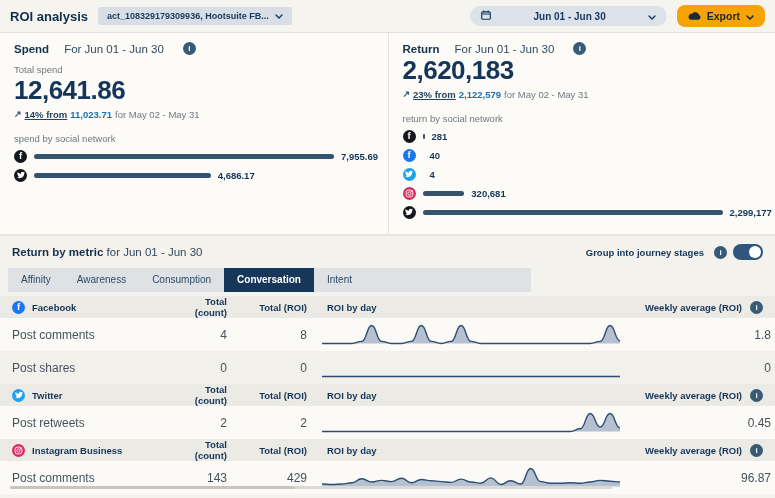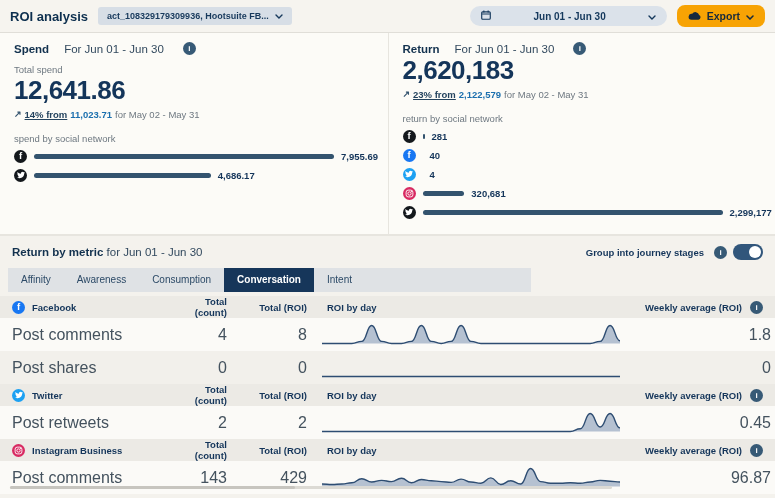--- a/index.html
+++ b/index.html
@@ -64,21 +64,21 @@
   .tab { padding:0 13px; line-height:24px; font-size:10px; color:#2c4a67; cursor:pointer; white-space:nowrap; }
   .tab.active { background:#16365a; color:#fff; font-weight:bold; }
   
   .grid { display:grid; grid-template-columns:160px 55px 80px 1fr 150px;
     align-items:center; padding:0 12px; }
   .sec-head { background:#eceae5; height:22px; font-size:9.5px; font-weight:bold; color:#14355a; }
   .sec-name { display:flex; align-items:center; gap:7px; }
   .cell-r { text-align:right; }
   .day-label { padding-left:20px; }
   .weekly-h { display:flex; justify-content:flex-end; align-items:center; gap:4px; }
-  .row { height:33px; font-size:16px; color:#44525e; background:#fbfaf7; }
+  .row { height:33px; font-size:12px; color:#44525e; background:#fbfaf7; }
   .row.alt { background:#f2f0eb; }
   .spark { padding-left:14px; height:26px; }
   .spark svg { display:block; }
   
   .hscroll-track { position:absolute; left:10px; bottom:9px; width:602px; height:3px;
     background:#dcdad4; border-radius:2px; }
   .hscroll-thumb { width:285px; height:3px; background:#c7c5bf; border-radius:2px; }
 </style>
 </head>
 <body>

